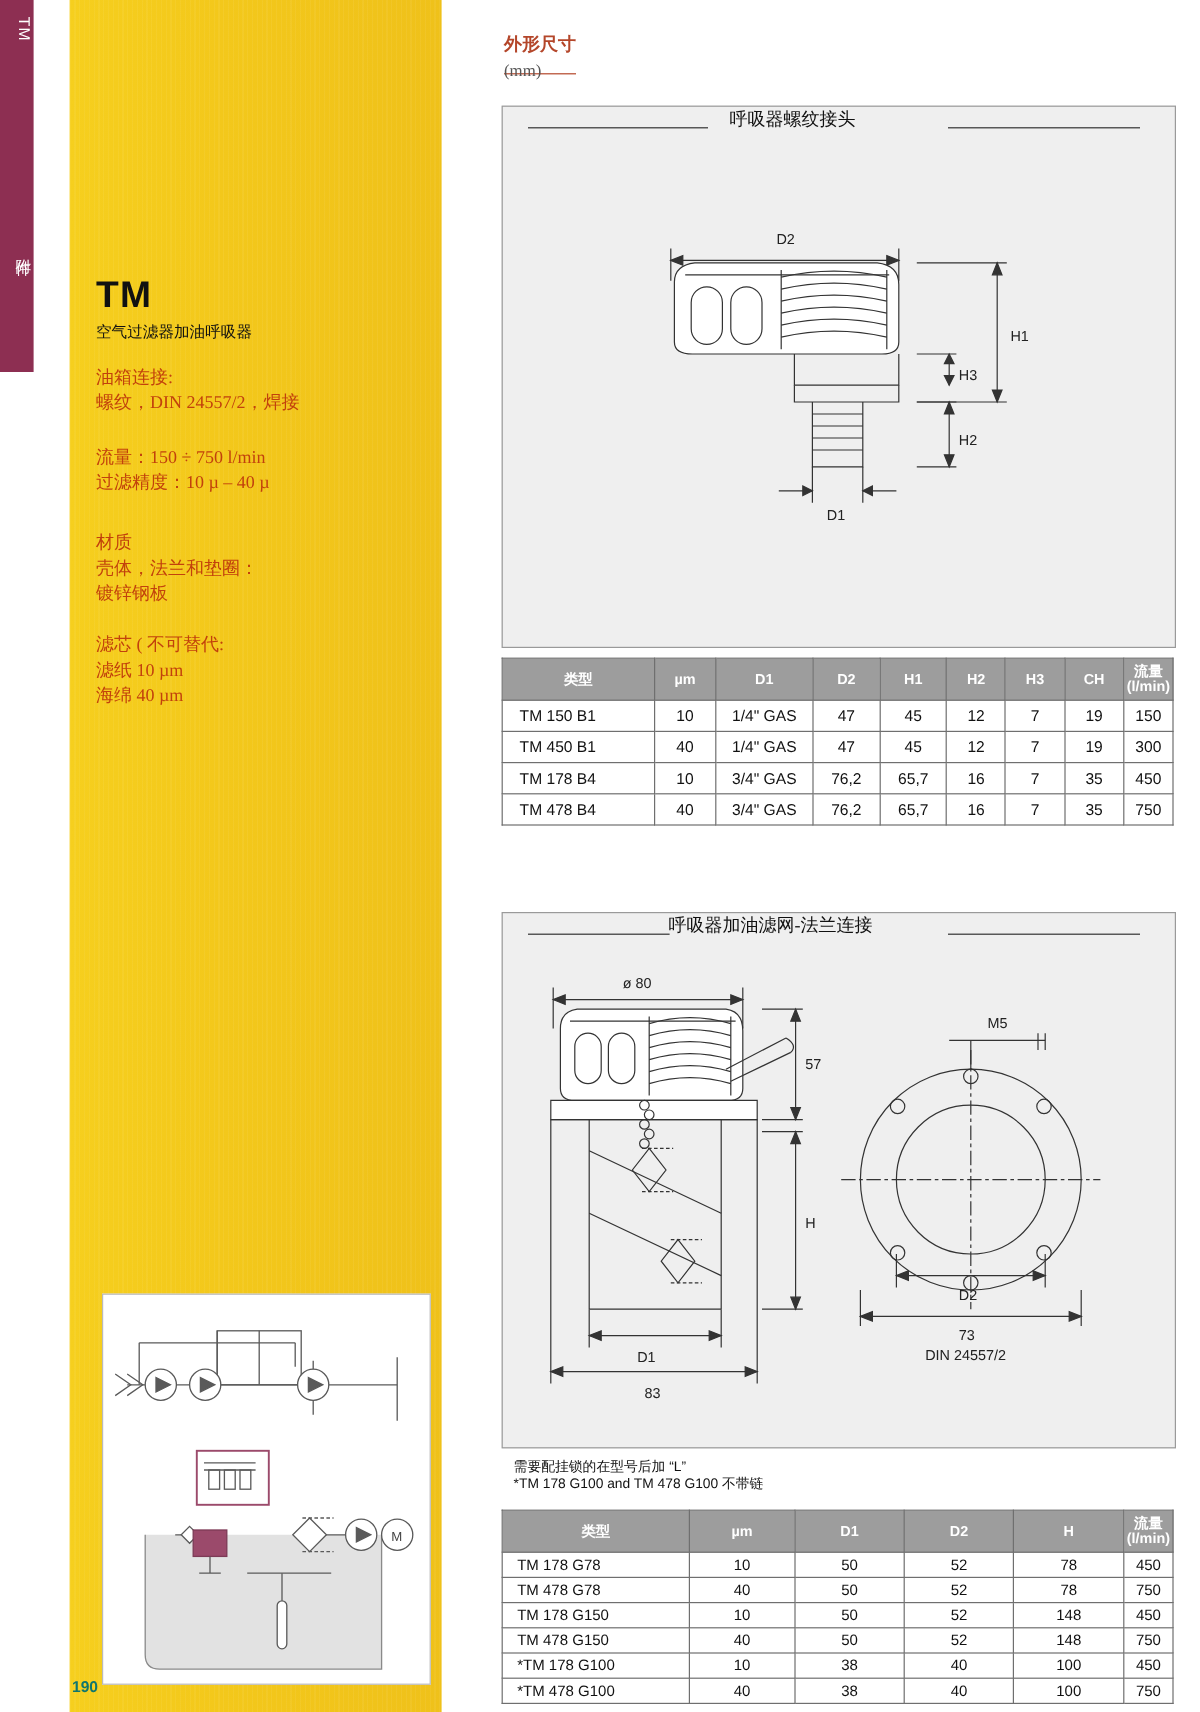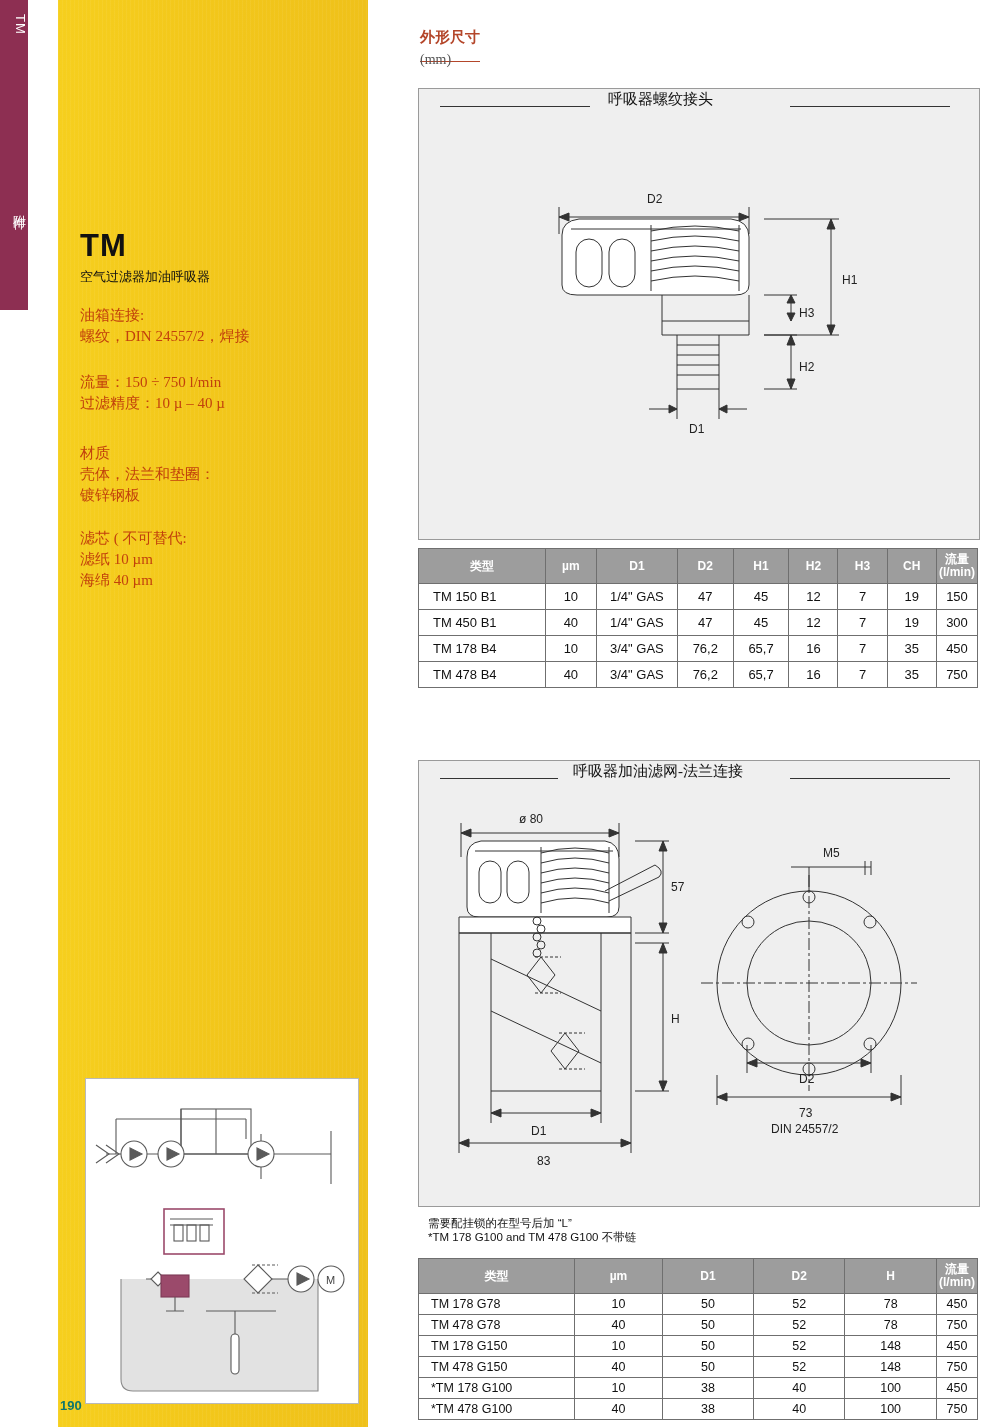--- a/index.html
+++ b/index.html
@@ -63,21 +63,21 @@
 
   .fig-box{
     position:absolute;background:#efefef;border:1px solid #9a9a9a;
   }
   .fig1{left:418px;top:88px;width:560px;height:450px;}
   .fig2{left:418px;top:760px;width:560px;height:445px;}
   .fig-caption{
     position:absolute;font-size:15px;color:#111;background:#efefef;padding:0 8px;
   }
   .fig1cap{left:600px;top:90px;}
-  .fig2cap{left:565px;top:762px;}
+  .fig2cap{left:549px;top:762px;}
   .cap-rule{position:absolute;height:1px;background:#333;}
 
   
   table{border-collapse:collapse;font-family:"Liberation Sans", sans-serif;}
   .tbl{position:absolute;}
   .tbl th{
     background:#9d9d9d;color:#ffffff;font-size:12px;font-weight:bold;
     border:1px solid #6f6f6f;padding:4px 2px;text-align:center;line-height:13px;
   }
   .tbl td{

